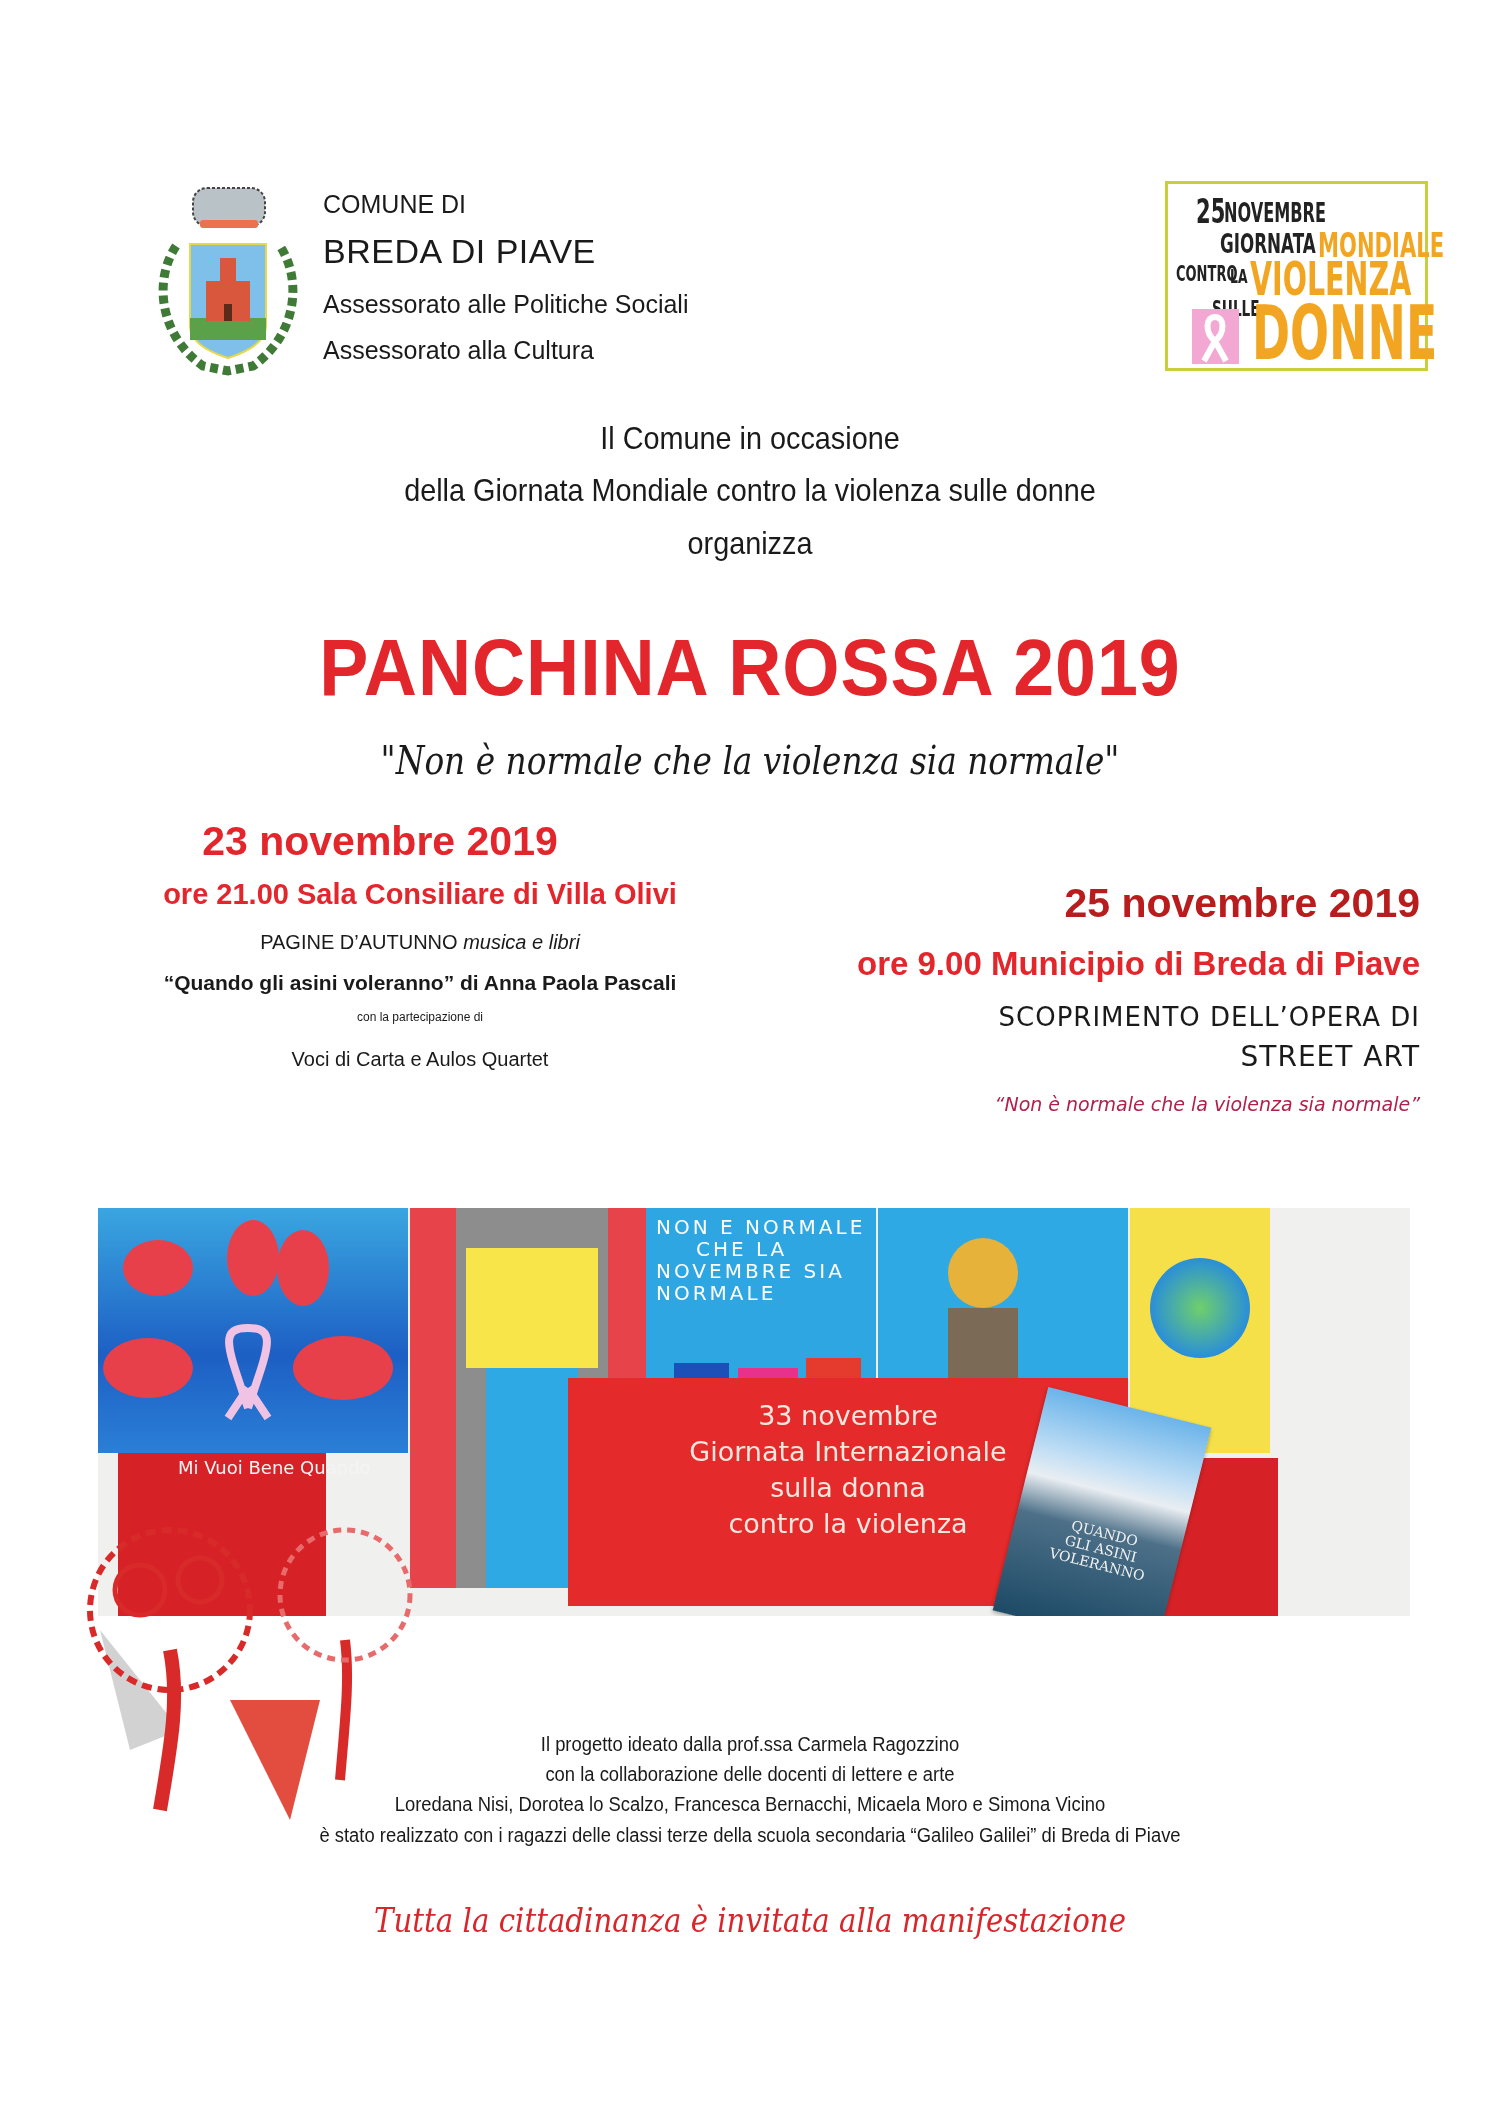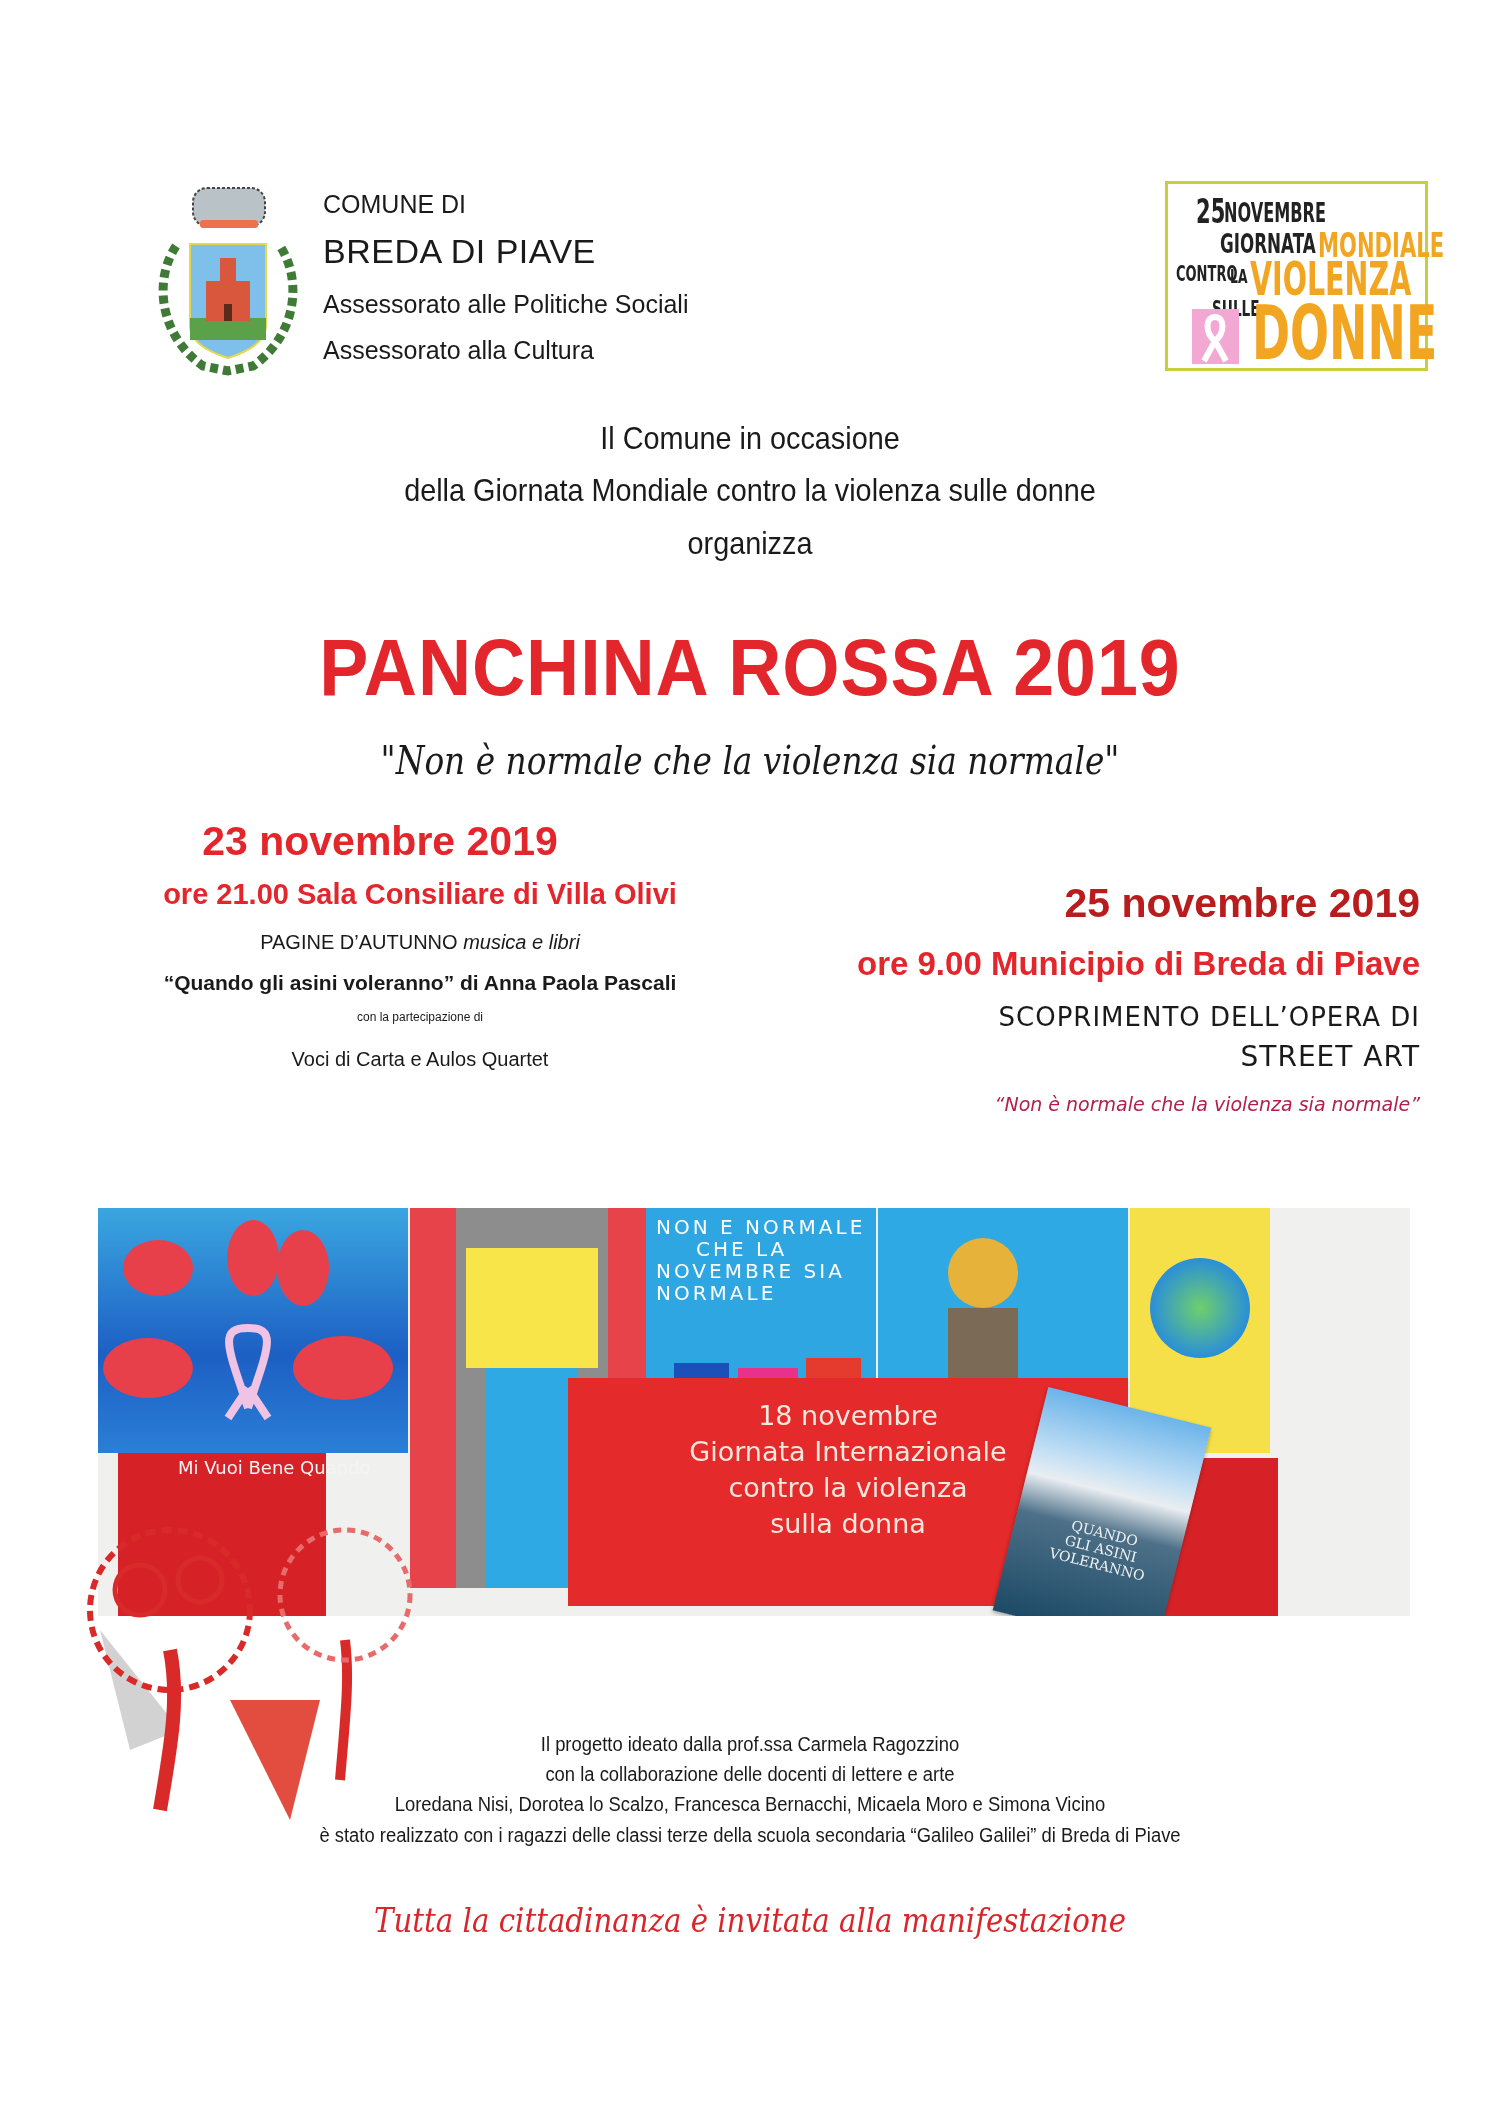--- a/index.html
+++ b/index.html
@@ -161,24 +161,24 @@
   </div>
   <div class="panel" style="left:485px;top:290px;width:300px;height:80px;background:#d2252a;">
     <div class="txt" style="left:18px;top:6px;font-size:20px;font-style:italic;">Rispetti la mia dignità</div>
     <div style="position:absolute;left:8px;top:46px;width:284px;height:24px;background:repeating-linear-gradient(90deg,#f4d34a 0 18px,#d2252a 18px 34px);"></div>
   </div>
   <div class="panel" style="left:990px;top:250px;width:240px;height:158px;background:#d62226;"></div>
   <div class="panel" style="left:1180px;top:250px;width:132px;height:158px;background:#f0f0ee;"></div>
 
   <div class="banner">
     <div class="banner-text">
-      <div>18 novembre</div>
+      <div>33 novembre</div>
       <div>Giornata Internazionale</div>
+      <div>sulla donna</div>
       <div>contro la violenza</div>
-      <div>sulla donna</div>
     </div>
   </div>
 
   <div class="book" style="left:920px;">
     <div class="book-title">
       <div>QUANDO</div>
       <div>GLI ASINI</div>
       <div>VOLERANNO</div>
     </div>
   </div>

